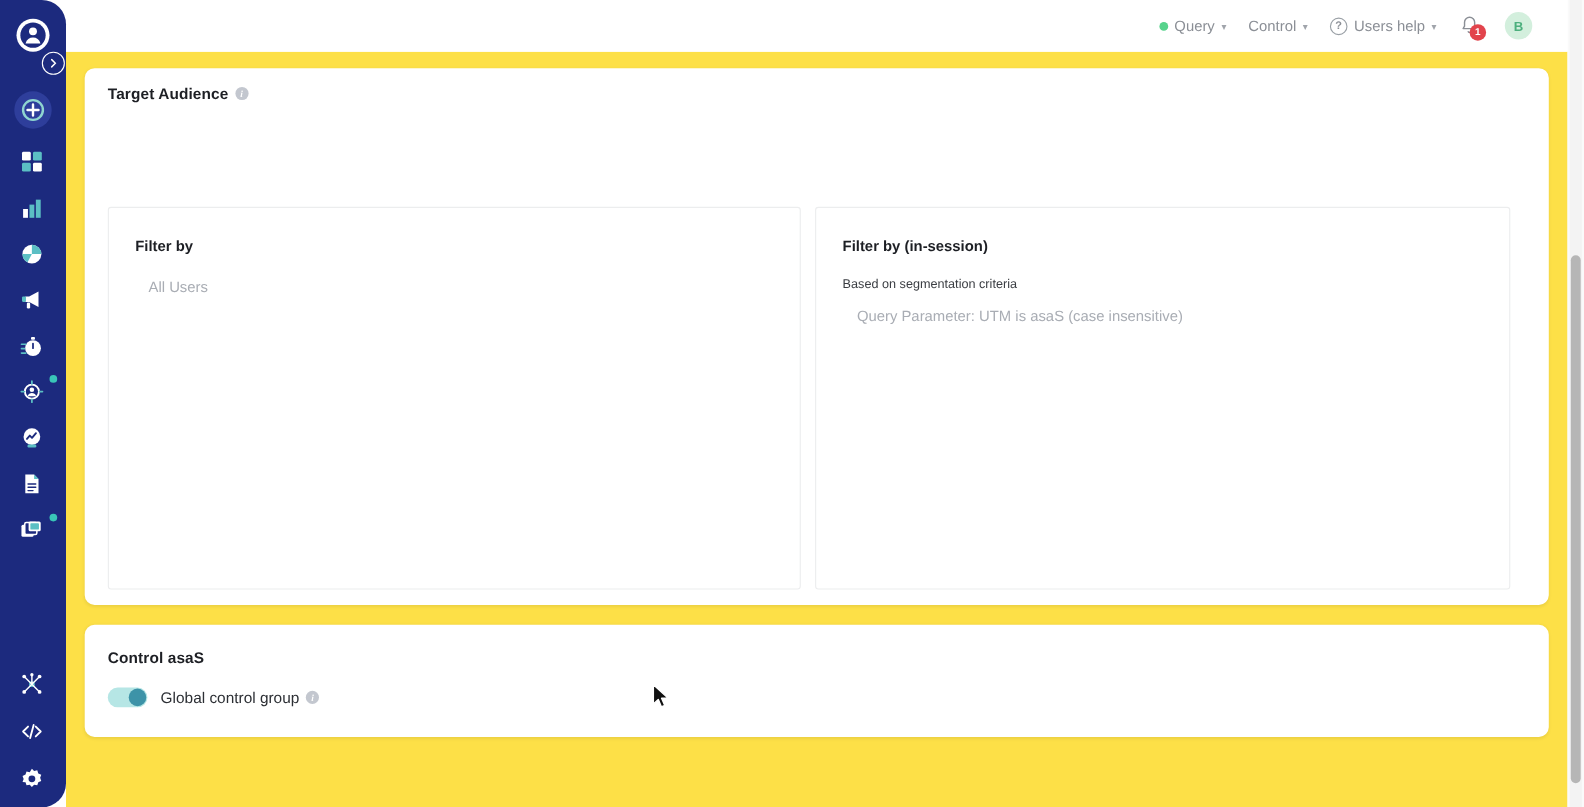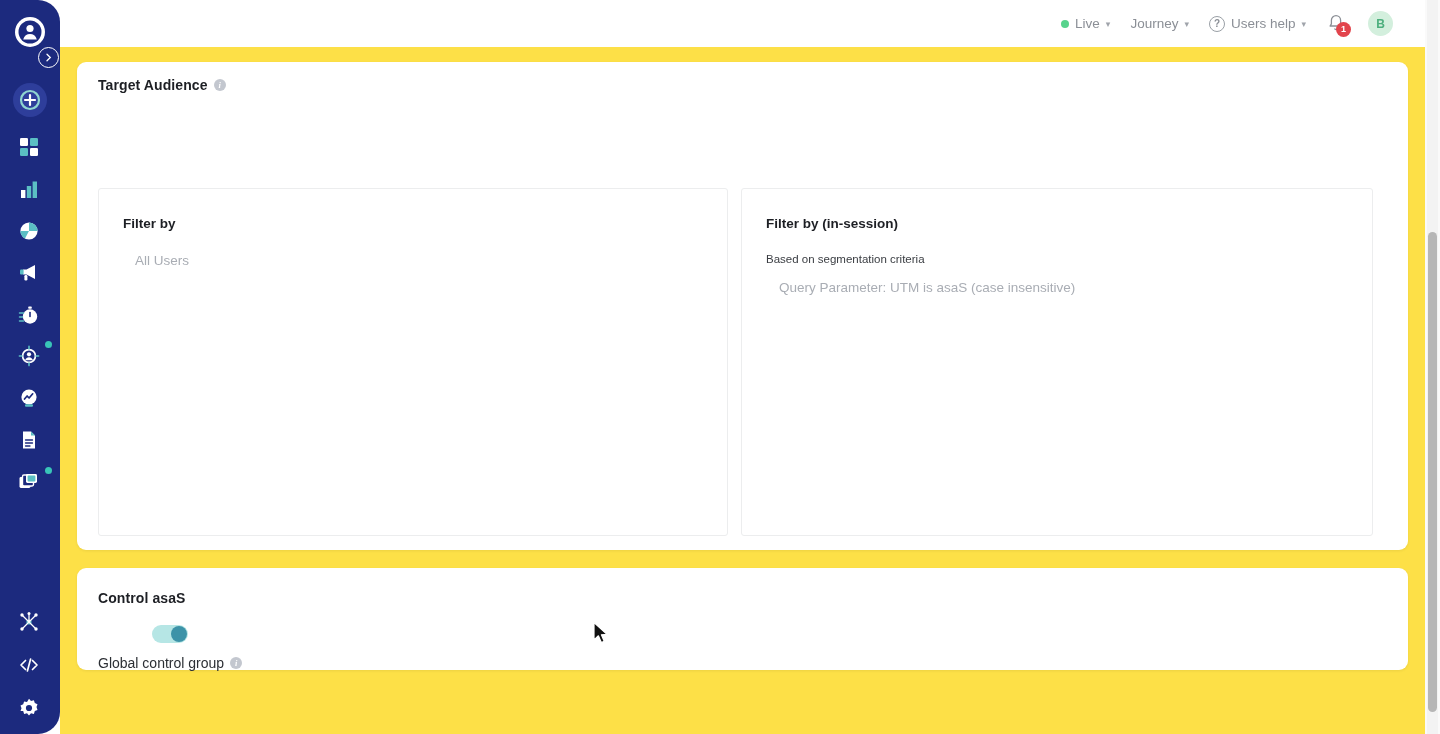--- a/index.html
+++ b/index.html
@@ -165,21 +165,21 @@
   }
   .panel-value {
     position: absolute; font-size: 13.5px; color: #a9adb4;
   }
   #left-value  { left: 36px; top: 64px; }
   #right-value { left: 25px; top: 91px; }
 
   
   .cg-row {
     position: absolute; left: 21px; top: 57px;
-    display: flex; align-items: center; gap: 12px; flex-direction: column;
+    display: flex; align-items: center; gap: 12px;
   }
   .toggle {
     width: 36px; height: 18px; border-radius: 9px;
     background: #B6E6E5; position: relative; cursor: pointer;
   }
   .toggle .knob {
     position: absolute; right: 1px; top: 1px;
     width: 16px; height: 16px; border-radius: 50%;
     background: #3D93A8;
   }
@@ -345,26 +345,26 @@
         </svg>
       </span>
     </div>
   </nav>
 
   <header class="header">
     <div class="hdr-group">
 
       <div class="hdr-pill">
         <span class="live-dot"></span>
-        <span>Live</span>
+        <span>Query</span>
         <span class="caret">▾</span>
       </div>
 
       <div class="hdr-pill">
-        <span>Journey</span>
+        <span>Control</span>
         <span class="caret">▾</span>
       </div>
 
       <div class="hdr-pill">
         <span class="qmark">?</span>
         <span>Users help</span>
         <span class="caret">▾</span>
       </div>
 
       <div class="bell-wrap">

